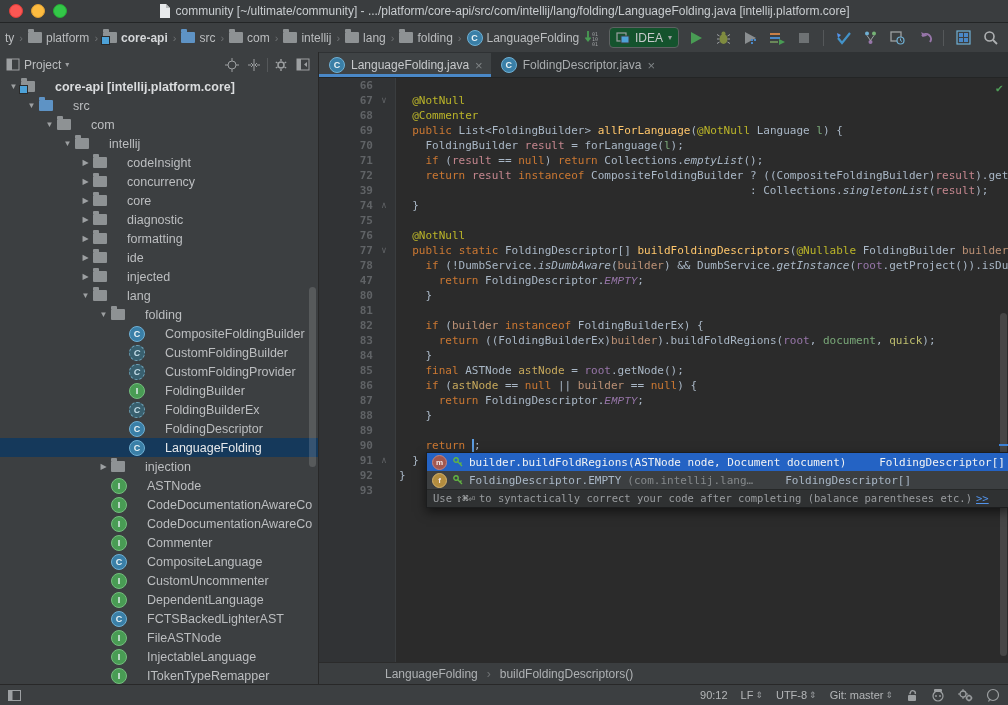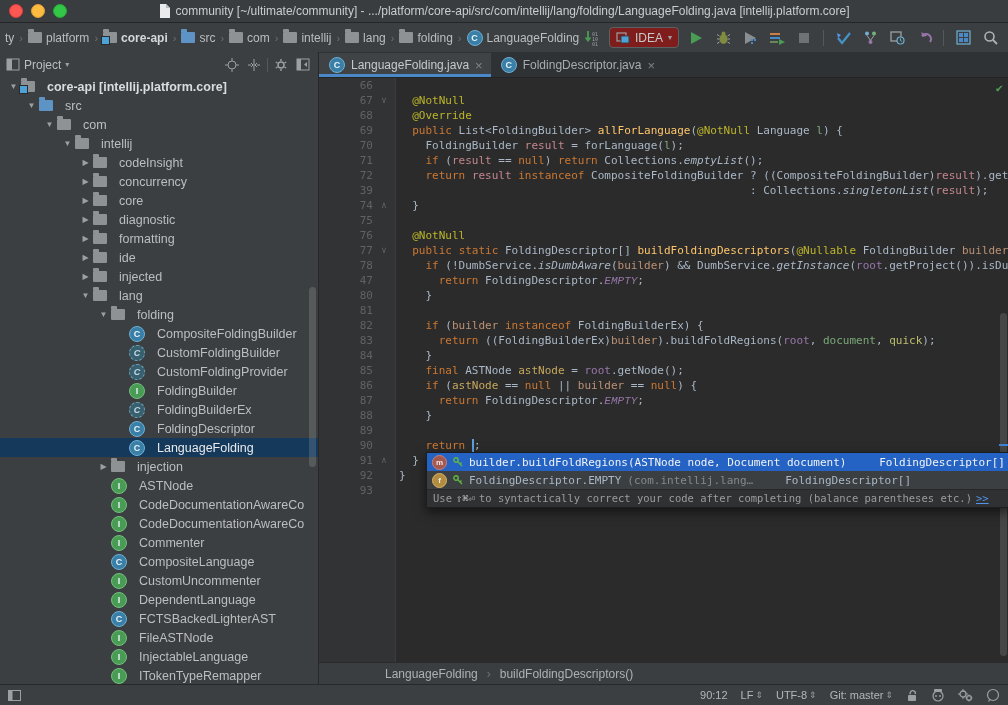--- a/index.html
+++ b/index.html
@@ -15,33 +15,33 @@
   .title-center{position:absolute;left:0;right:0;text-align:center;color:#C9CDD0;font-size:12px;display:flex;justify-content:center;align-items:center;gap:6px;}
   
   .navbar{height:29px;background:#3C3F41;border-bottom:1px solid #2B2B2B;display:flex;align-items:center;padding:0 8px 0 2px;}
   .crumbs{display:flex;align-items:center;gap:1px;white-space:nowrap;overflow:hidden;}
   .crumb{display:flex;align-items:center;gap:4px;color:#BBBDBF;font-size:12px;padding:2px 3px;}
   .crumb.bold{font-weight:bold;color:#D5D7D9;}
   .crumb-sep{color:#6E7173;font-size:11px;padding:0 1px;}
   .nav-tools{margin-left:auto;display:flex;align-items:center;gap:7px;}
   .tool{width:20px;height:20px;display:flex;align-items:center;justify-content:center;border-radius:3px;}
   .tool-sep{width:1px;height:16px;background:#55585A;margin:0 2px;}
-  .combo{display:flex;align-items:center;gap:5px;border:1px solid #5E6162;border-radius:4px;height:19px;padding:0 6px;color:#C6C8CA;font-size:12px;background:#7f1d1d;}
+  .combo{display:flex;align-items:center;gap:5px;border:1px solid #5E6162;border-radius:4px;height:19px;padding:0 6px;color:#C6C8CA;font-size:12px;background:#14532d;}
   
   .main{position:absolute;top:52px;left:0;right:0;bottom:20px;display:flex;}
   
   .project{width:318px;background:#3C3F41;border-right:1px solid #282828;display:flex;flex-direction:column;overflow:hidden;}
   .proj-header{height:25px;display:flex;align-items:center;padding:0 6px;color:#BBBDBF;font-size:12px;gap:4px;}
   .proj-header .spacer{flex:1;}
   .proj-hicon{width:18px;height:18px;display:flex;align-items:center;justify-content:center;}
   .tree{flex:1;overflow:hidden;position:relative;}
   .trow{height:19px;display:flex;align-items:center;white-space:nowrap;color:#BCBEC0;font-size:12.5px;}
   .trow.sel{background:#15395B;color:#E8EAEC;}
   .trow .arrow{width:15px;text-align:center;color:#9DA0A2;font-size:8px;flex:0 0 15px;}
-  .trow .lbl{margin-left:12px;}
+  .trow .lbl{margin-left:20px;}
   .trow .lbl b{color:#DADCDE;}
   .tscroll{position:absolute;right:2px;top:210px;width:7px;height:180px;background:rgba(255,255,255,.14);border-radius:4px;}
   
   .ic-folder{width:14px;height:11px;background:#8E9294;border-radius:1px;position:relative;display:inline-block;flex:0 0 14px;}
   .ic-folder::before{content:"";position:absolute;top:-3px;left:0;width:6px;height:3px;background:inherit;border-radius:1px 1px 0 0;}
   .ic-folder.src{background:#5E93C5;}
   .ic-folder.mod::after{content:"";position:absolute;left:-2px;bottom:-2px;width:7px;height:7px;background:#4DA2D8;border:1px solid #2B2B2B;}
   .ic-circle{width:14px;height:14px;border-radius:50%;color:#E9F2F5;font-size:9px;font-weight:bold;display:inline-flex;align-items:center;justify-content:center;flex:0 0 14px;font-family:"Liberation Sans",sans-serif;}
   .ic-circle.cls{background:#3A7FA7;border:1px solid #6FB0D4;}
   .ic-circle.abs{background:#39606F;border:1px dashed #6FA7BE;color:#BFD9E4;font-style:italic;}
@@ -49,21 +49,21 @@
   
   .editor-col{flex:1;display:flex;flex-direction:column;position:relative;min-width:0;}
   .tabbar{height:25px;background:#2F3234;display:flex;align-items:flex-end;border-bottom:1px solid #232525;}
   .tab{height:24px;display:flex;align-items:center;gap:6px;padding:0 8px 0 10px;font-size:12px;color:#A9ACAE;background:#2F3234;}
   .tab.active{background:#3F4345;color:#C7C9CB;box-shadow:inset 0 -3px 0 #4A88C7;}
   .tab .close{color:#7F8486;font-size:13px;line-height:1;}
   
   .code-area{flex:1;position:relative;background:#2B2B2B;font-family:"DejaVu Sans Mono",monospace;font-size:11px;line-height:15px;overflow:hidden;}
   .gutter-bg{position:absolute;left:0;top:0;bottom:0;width:76px;background:#313335;border-right:1px solid #3A3D3F;}
   .cline{display:flex;height:15px;position:relative;}
-  .cline .ln{width:54px;flex:0 0 54px;text-align:right;color:#606366;}
+  .cline .ln{width:54px;flex:0 0 54px;text-align:right;color:#606366;font-weight:bold;}
   .cline .fold{width:22px;flex:0 0 22px;text-align:center;color:#606366;font-size:9px;}
   .cline .ct{white-space:pre;color:#A9B7C6;padding-left:4px;overflow:hidden;}
   .c-d{color:#A9B7C6;} .c-k{color:#CC7832;} .c-a{color:#BBB529;} .c-m{color:#FFC66B;}
   .c-s{color:#A9B7C6;font-style:italic;} .c-sf{color:#9876AA;font-style:italic;font-family:Liberation Mono, monospace;}
   .c-v1{color:#C4868E;} .c-v2{color:#BC9175;} .c-v3{color:#9876AA;} .c-v4{color:#79A878;}
   .c-v5{color:#BEBE6E;} .c-v6{color:#C7A95C;} .c-v7{color:#79A878;}
   .caret{display:inline-block;width:2px;height:13px;background:#5C9CE0;vertical-align:text-bottom;}
   .vscroll{position:absolute;right:1px;top:235px;width:7px;height:343px;background:rgba(255,255,255,.13);border-radius:4px;}
   .insp-ok{position:absolute;right:5px;top:3px;color:#4F9E58;font-size:12px;}
   .caret-mark{position:absolute;right:0;top:366px;width:9px;height:2px;background:#3C82D6;}
@@ -483,21 +483,21 @@
           <span class="ct"></span>
         </div>
         <div class="cline">
           <span class="ln">67</span>
           <span class="fold">∨</span>
           <span class="ct"><span class="c-d">  </span><span class="c-a">@NotNull</span></span>
         </div>
         <div class="cline">
           <span class="ln">68</span>
           <span class="fold"></span>
-          <span class="ct"><span class="c-d">  </span><span class="c-a">@Override</span></span>
+          <span class="ct"><span class="c-d">  </span><span class="c-a">@Commenter</span></span>
         </div>
         <div class="cline">
           <span class="ln">69</span>
           <span class="fold"></span>
           <span class="ct"><span class="c-d">  </span><span class="c-k">public</span><span class="c-d"> List&lt;FoldingBuilder&gt; </span><span class="c-m">allForLanguage</span><span class="c-d">(</span><span class="c-a">@NotNull</span><span class="c-d"> Language </span><span class="c-v7">l</span><span class="c-d">) {</span></span>
         </div>
         <div class="cline">
           <span class="ln">70</span>
           <span class="fold"></span>
           <span class="ct"><span class="c-d">    FoldingBuilder </span><span class="c-v1">result</span><span class="c-d"> = forLanguage(</span><span class="c-v7">l</span><span class="c-d">);</span></span>

